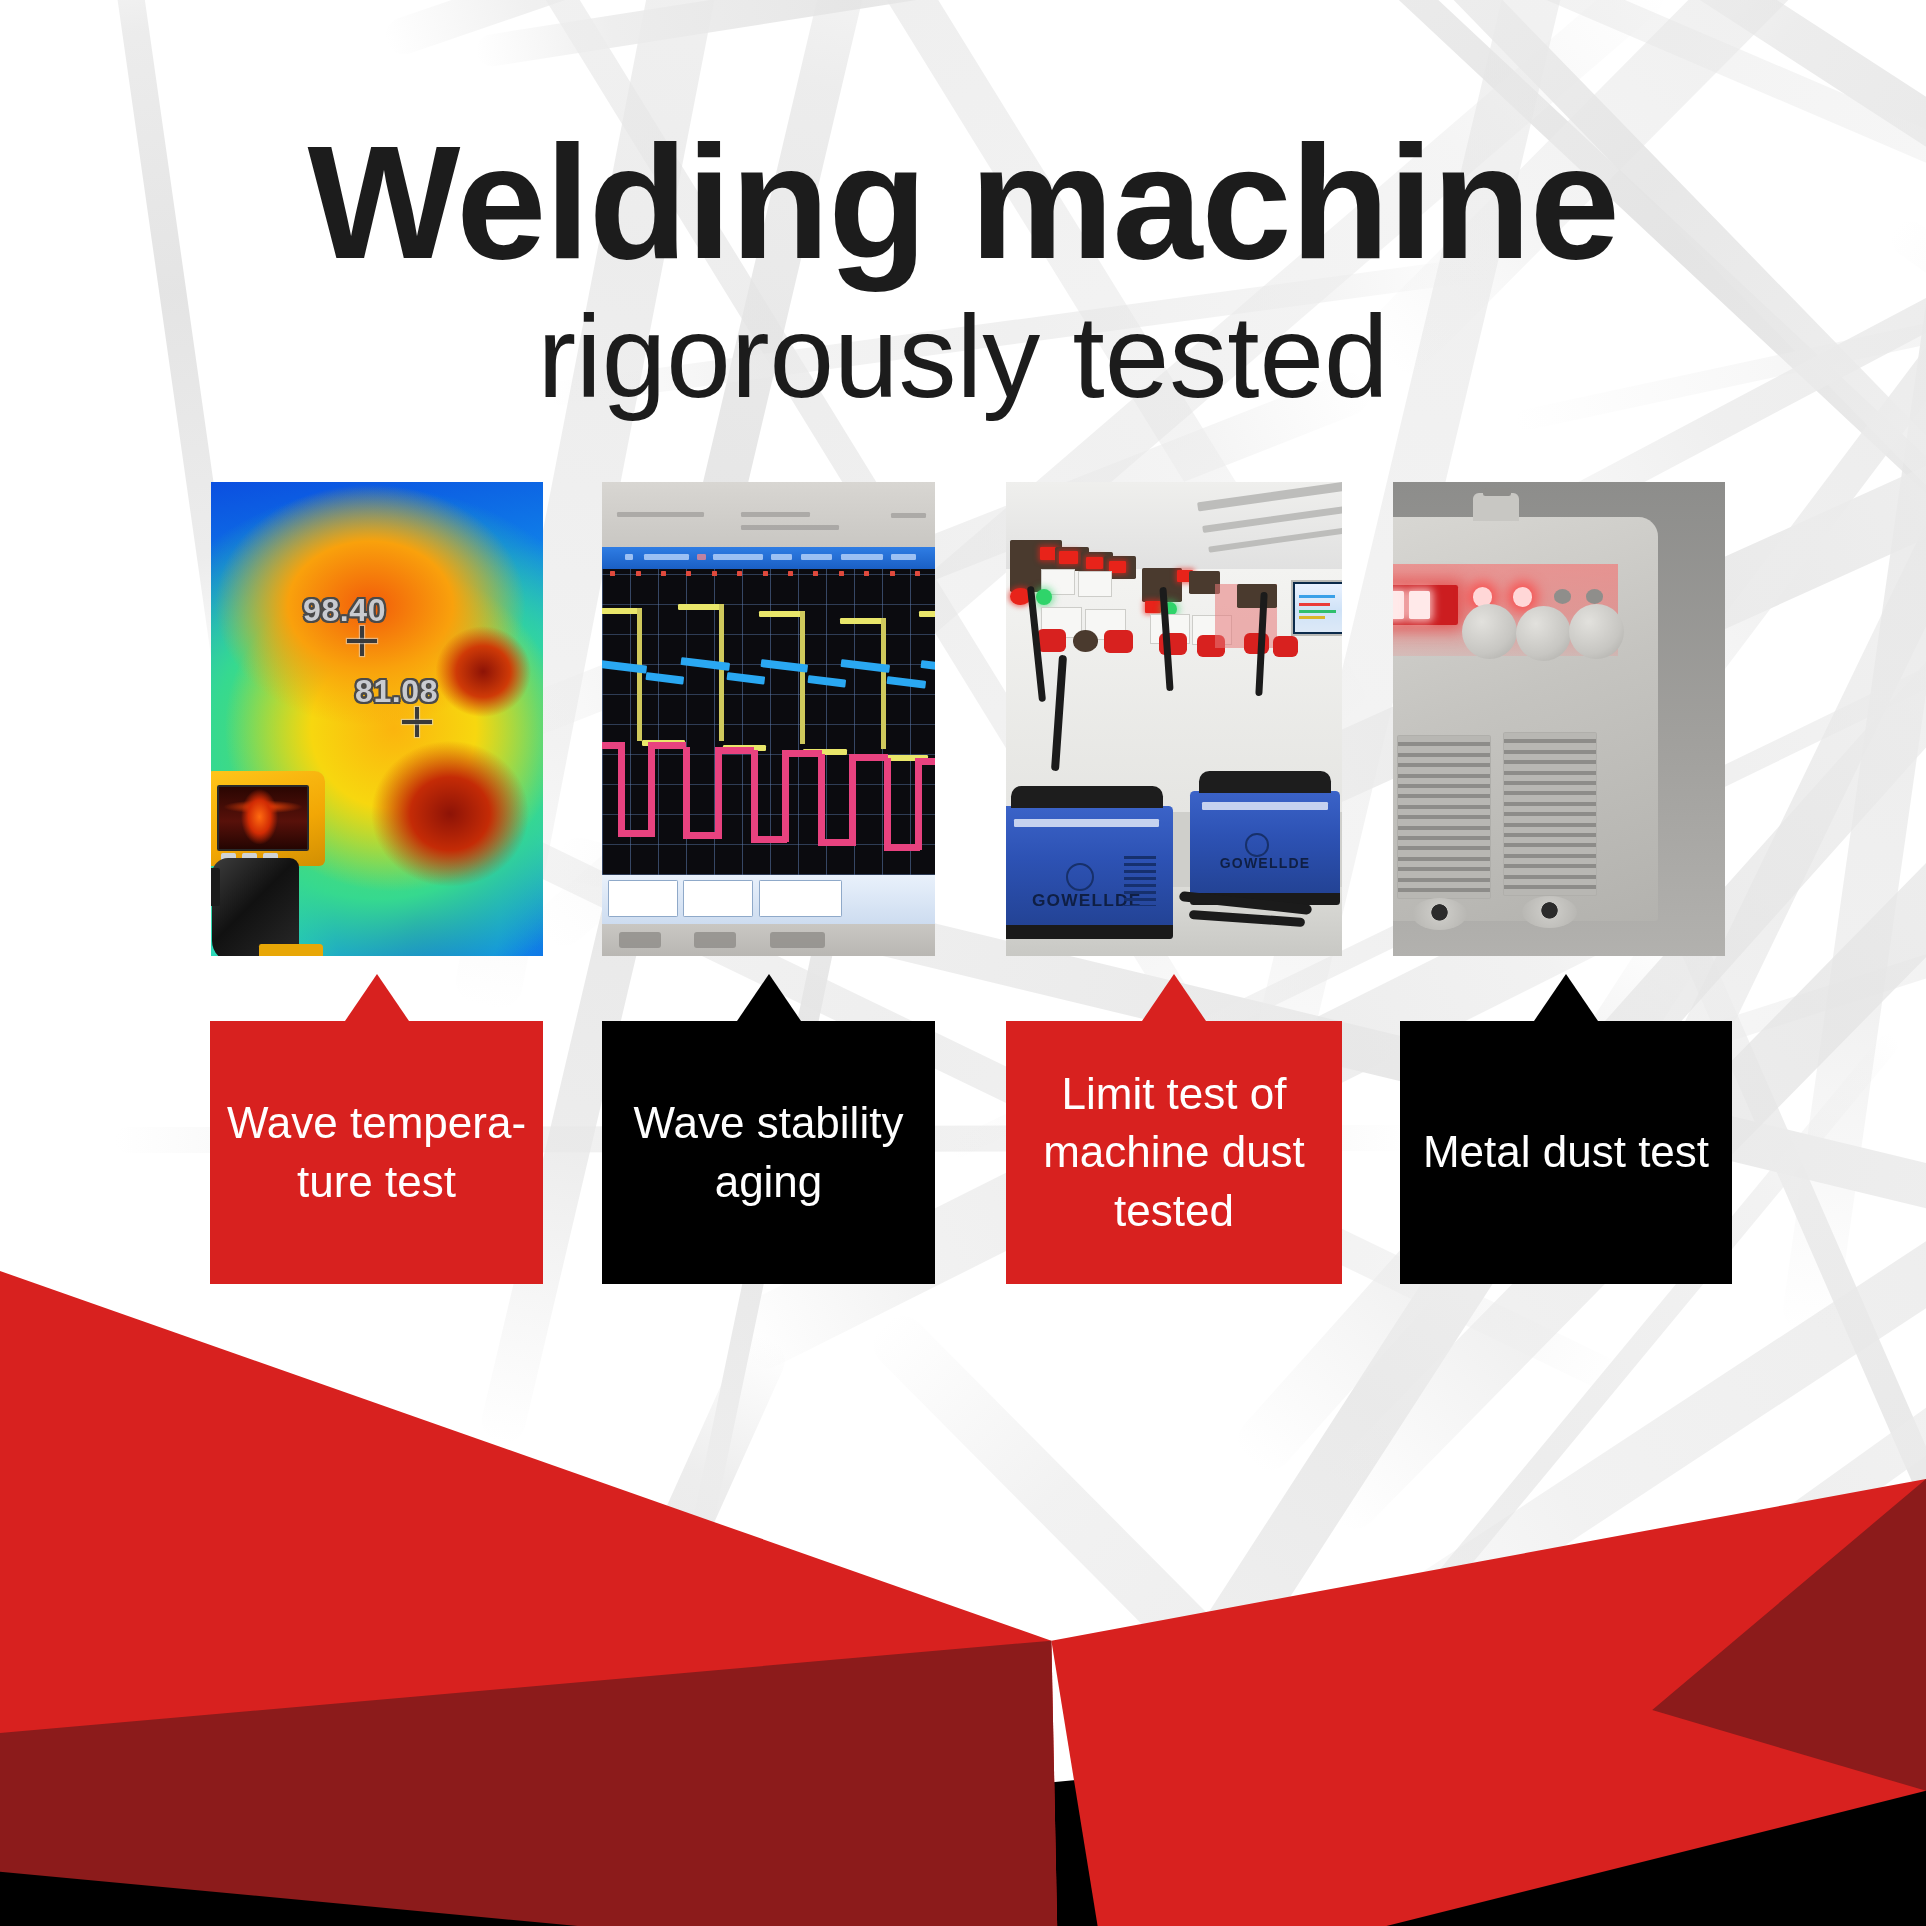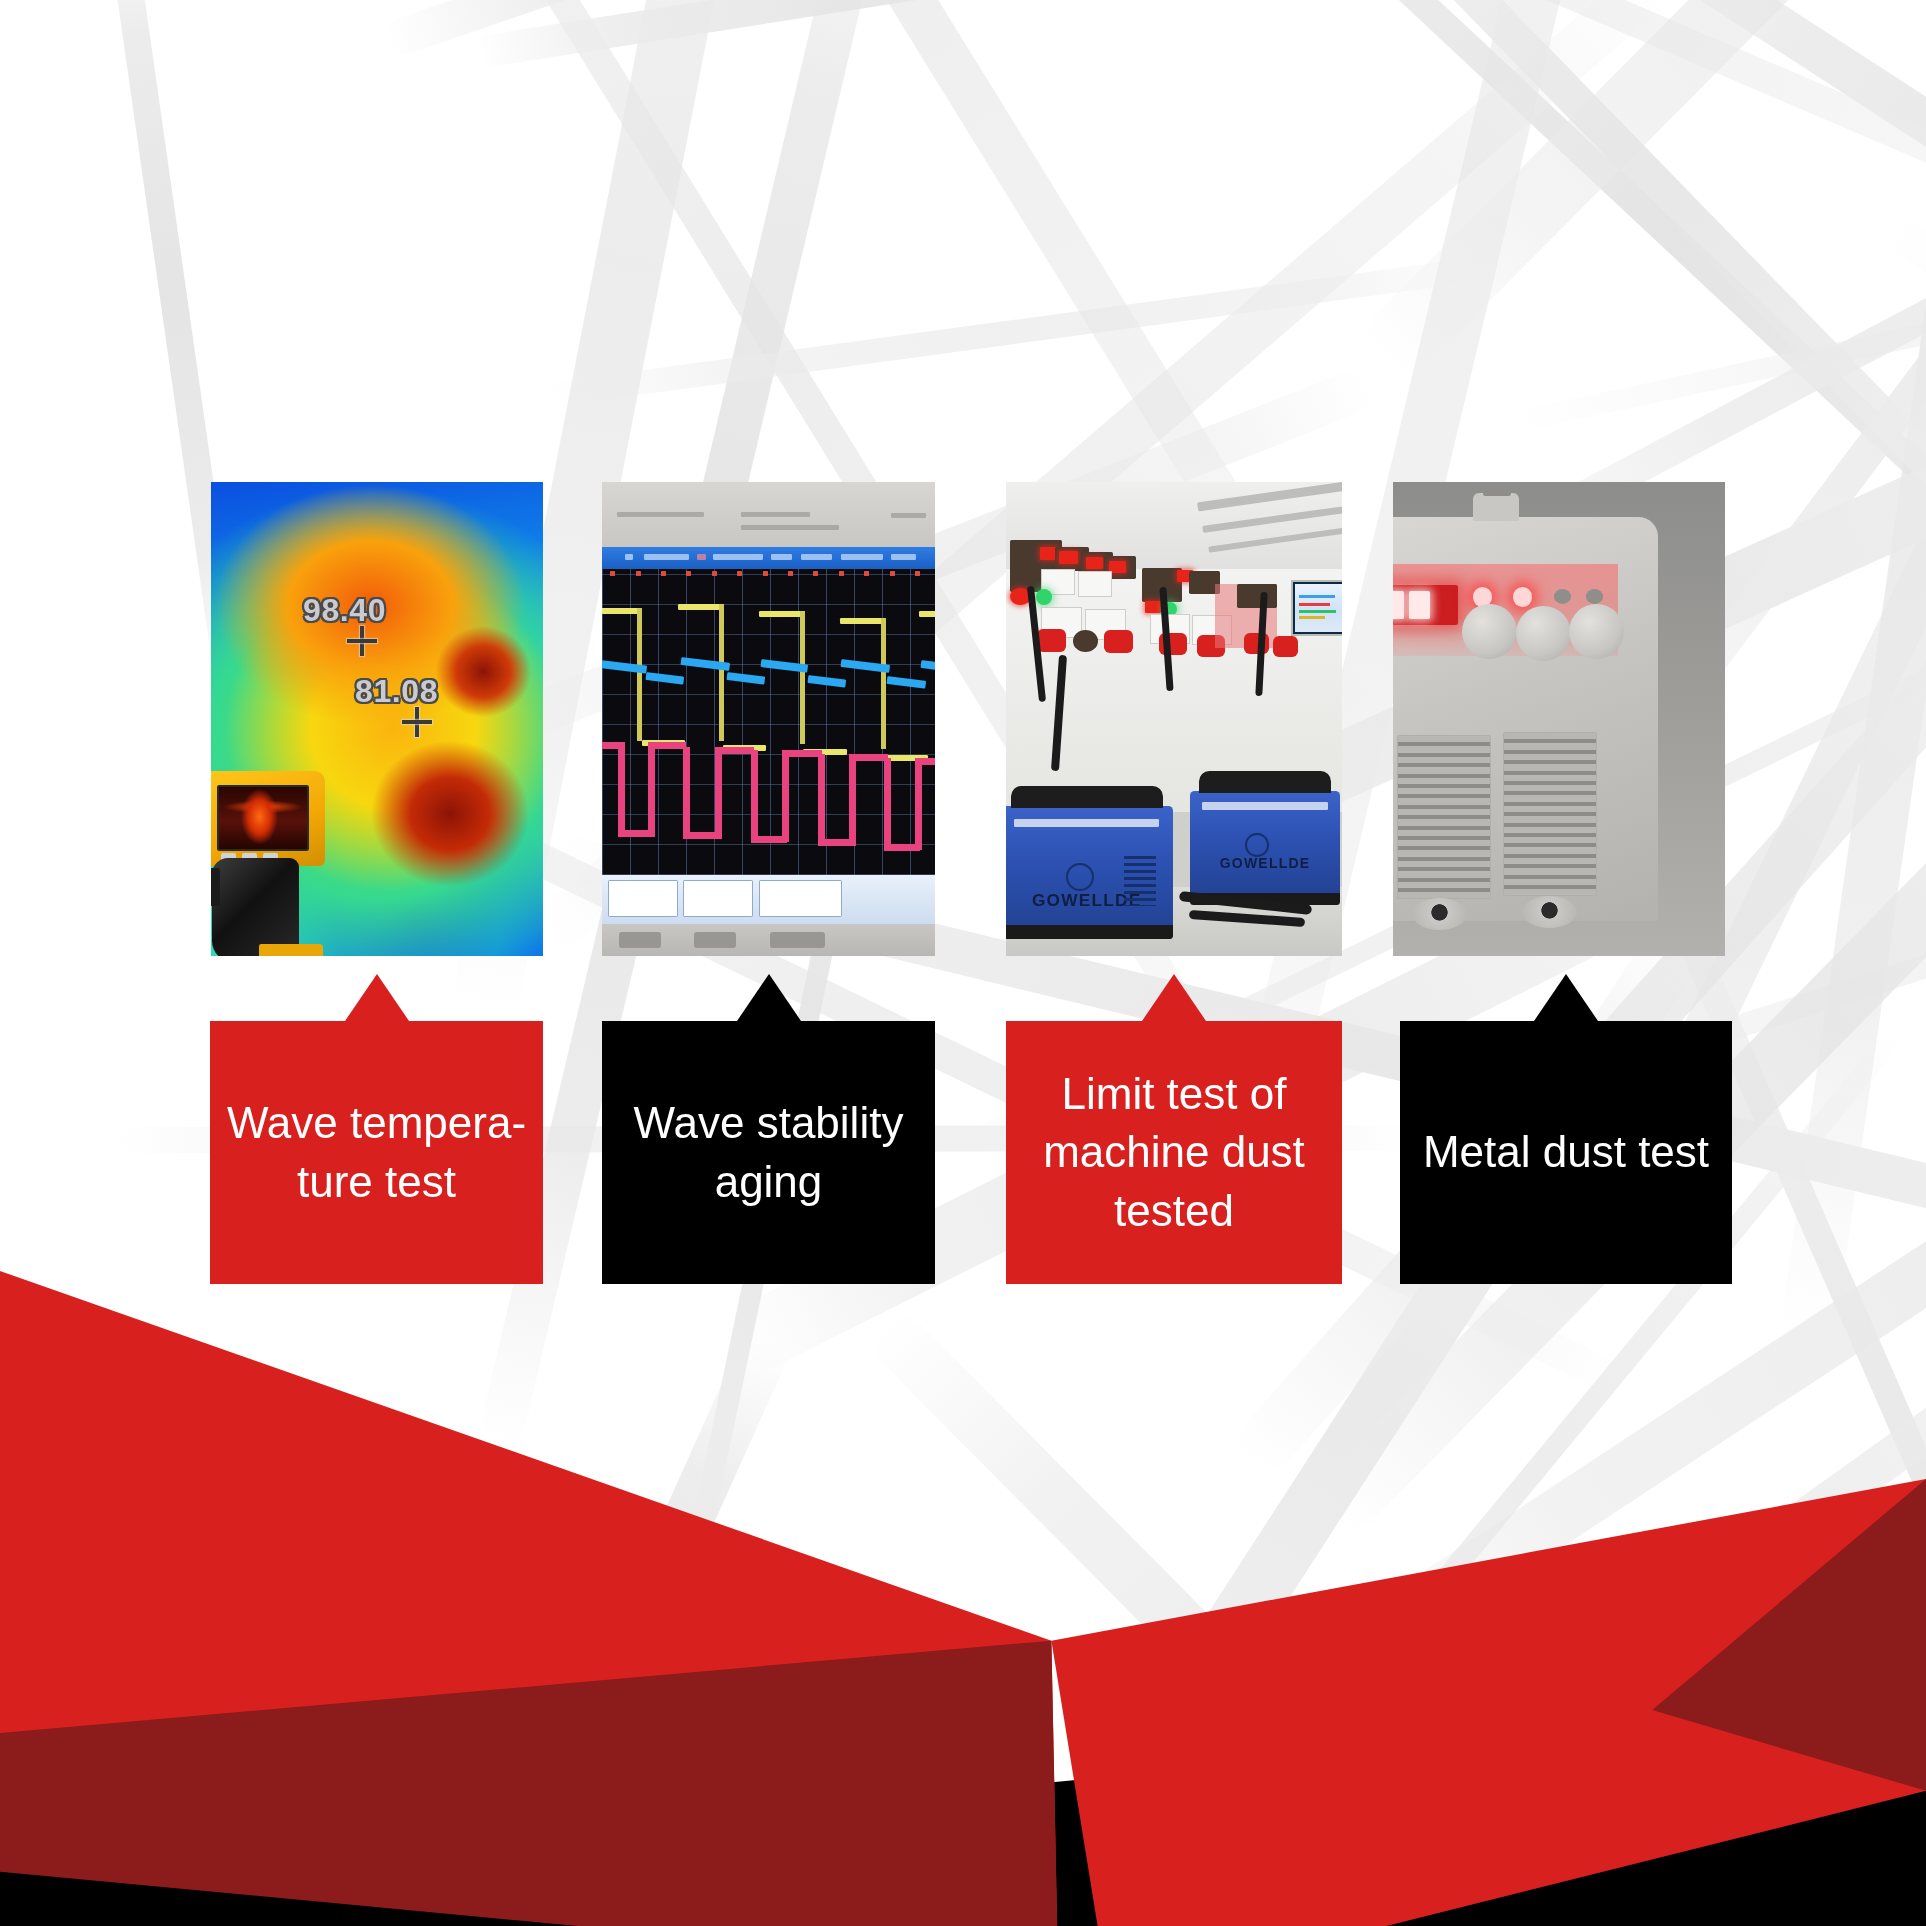--- a/index.html
+++ b/index.html
@@ -303,20 +303,22 @@
     <div class="strand" style="width: 1683px; height: 44px; left: 1499px; top: 1364px; transform: rotate(-30.5deg); opacity: 0.46;"></div>
     <div class="strand" style="width: 2029px; height: 31px; left: 1274px; top: 108px; transform: rotate(-27.9deg); opacity: 0.83;"></div>
     <div class="strand" style="width: 1349px; height: 31px; left: 847px; top: -43px; transform: rotate(23.2deg); opacity: 0.48;"></div>
     <div class="strand" style="width: 2136px; height: 42px; left: 875px; top: 1530px; transform: rotate(-68.2deg); opacity: 0.52;"></div>
     <div class="strand" style="width: 1696px; height: 39px; left: 686px; top: 1693px; transform: rotate(-35.6deg); opacity: 0.72;"></div>
     <div class="strand" style="width: 759px; height: 32px; left: 472px; top: -22px; transform: rotate(-8.9deg); opacity: 0.89;"></div>
     <div class="strand" style="width: 833px; height: 50px; left: 182px; top: 1694px; transform: rotate(-65.8deg); opacity: 0.93;"></div>
   </div>
 
 <div id="title-block">
+  <div id="main-title">Welding machine</div>
+  <div id="sub-title">rigorously tested</div>
 </div>
 
 <div class="photo" id="photo-1">
   <div class="thermal"></div>
   <div class="thermal-reading" id="reading-a">98.40</div>
   <div class="crosshair" id="cross-a"></div>
   <div class="thermal-reading" id="reading-b">81.08</div>
   <div class="crosshair" id="cross-b"></div>
   <div class="thermal-cam">
     <div class="cam-body"></div>

